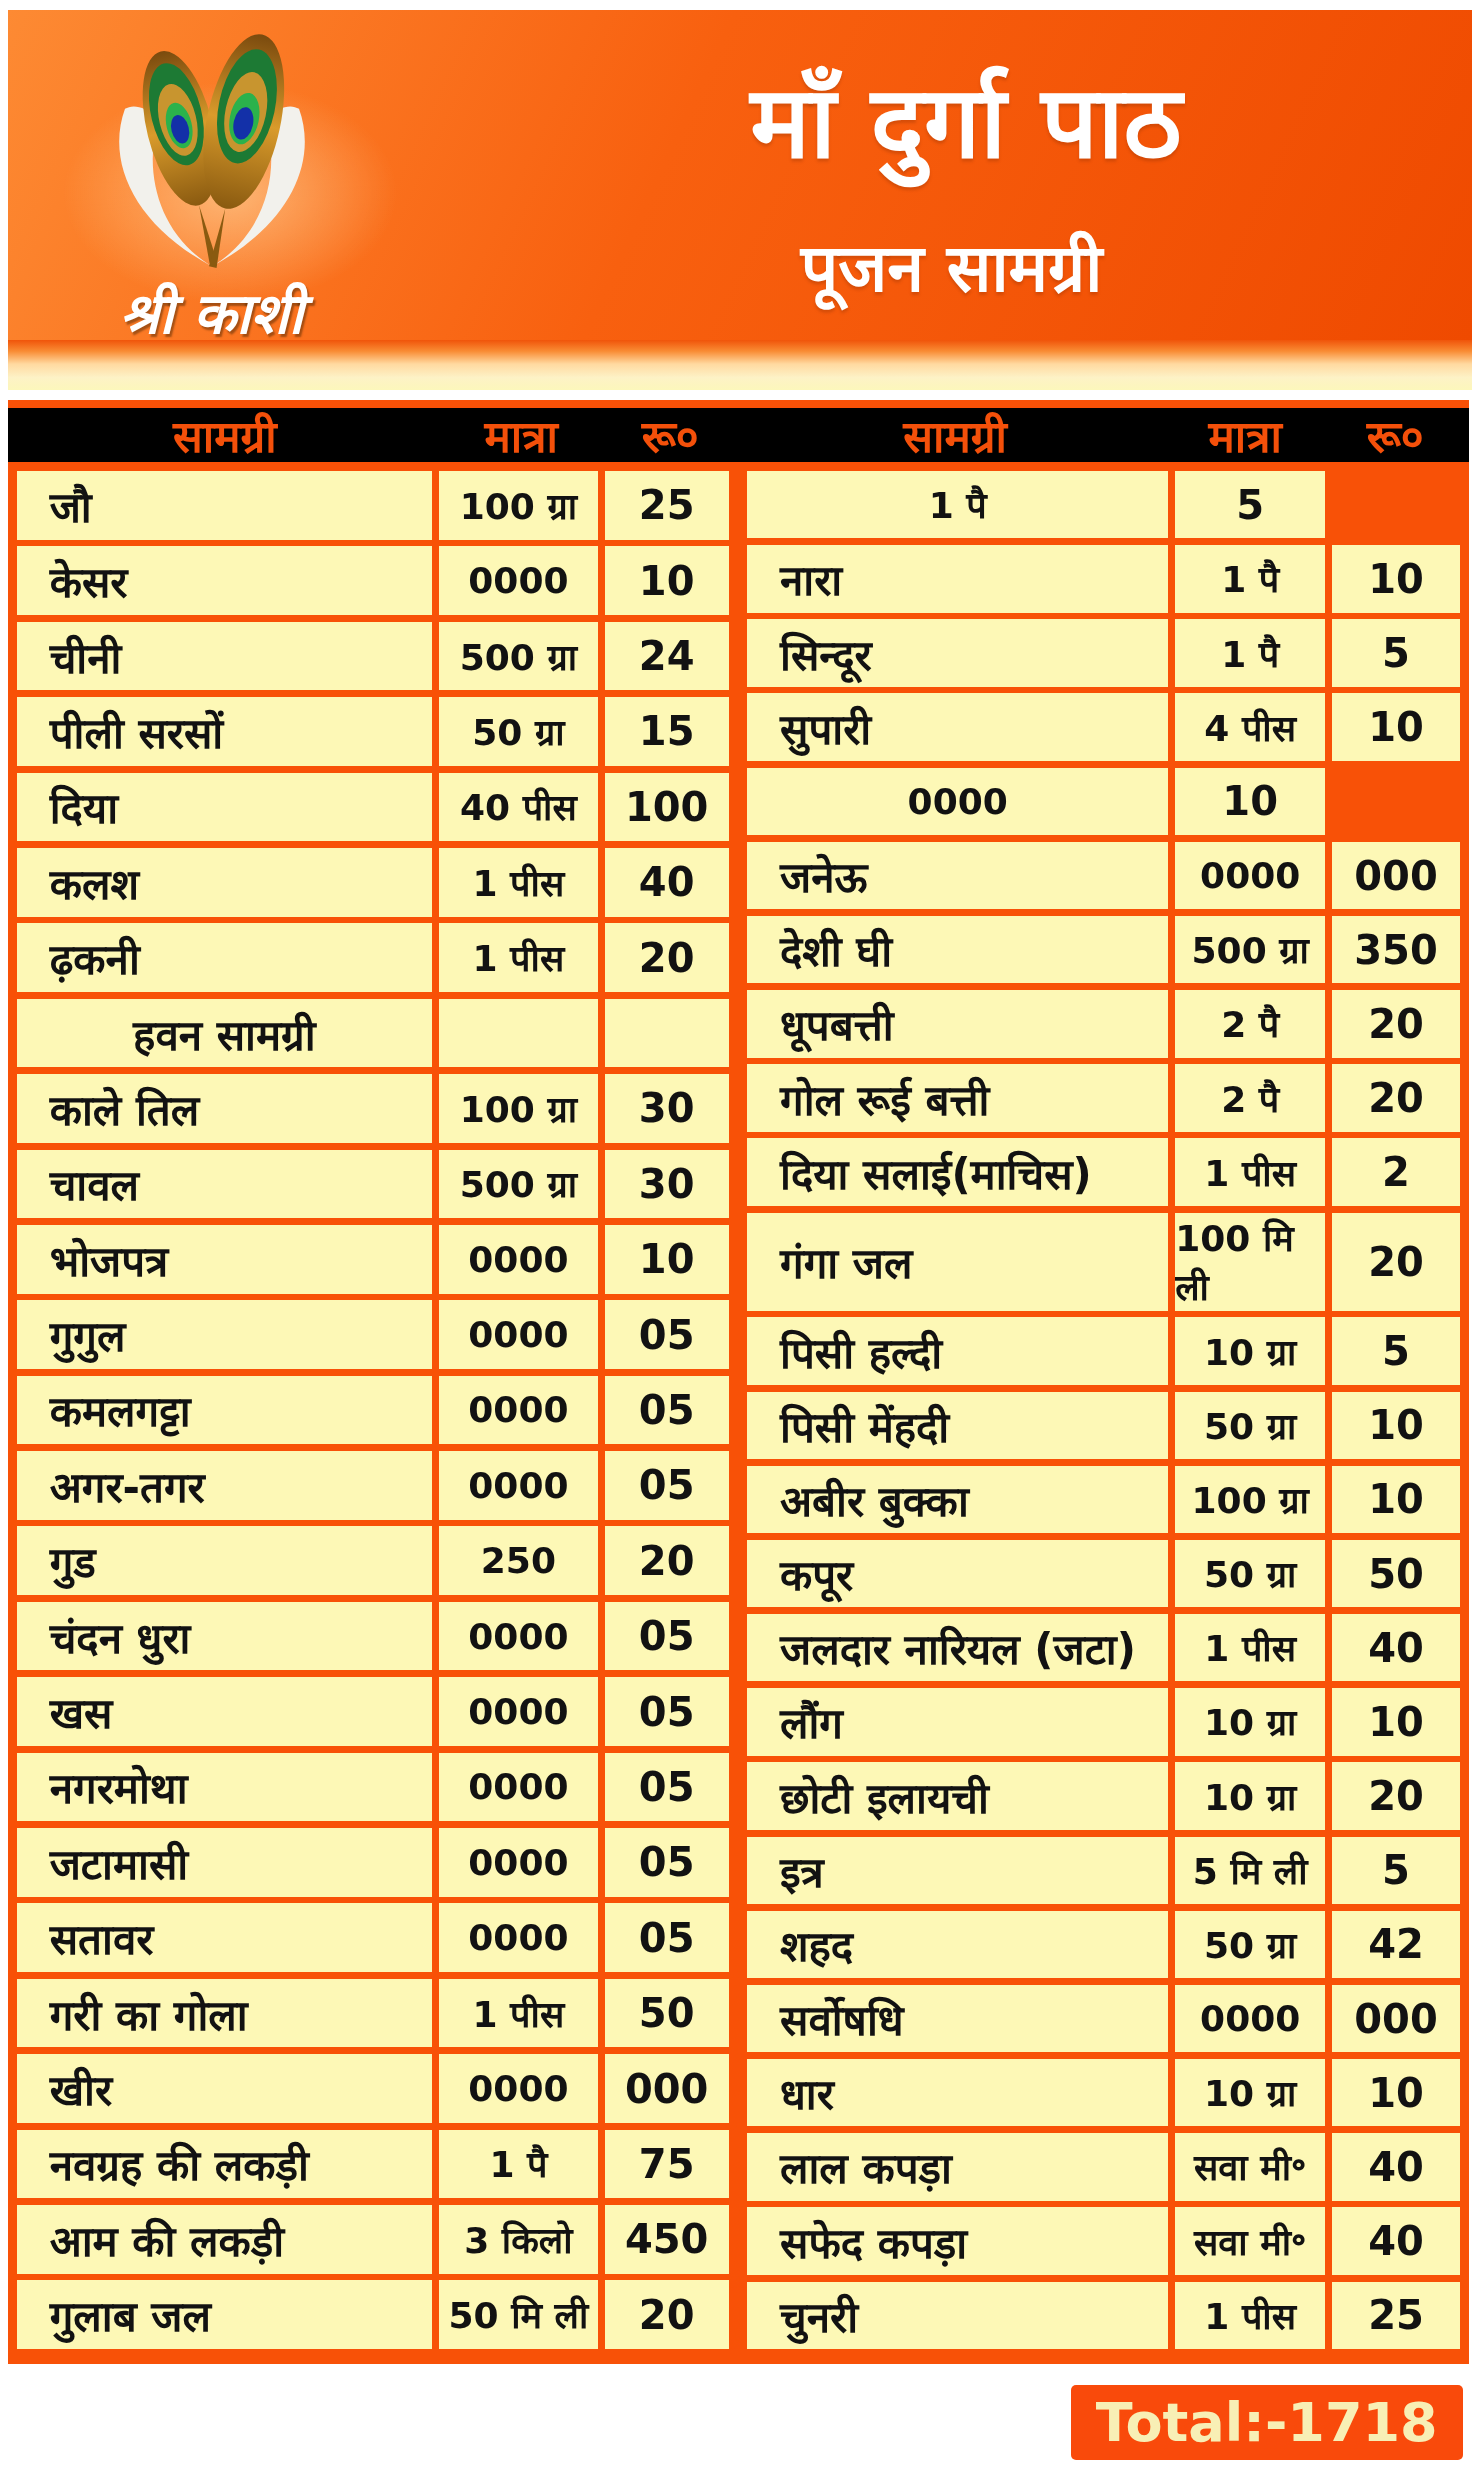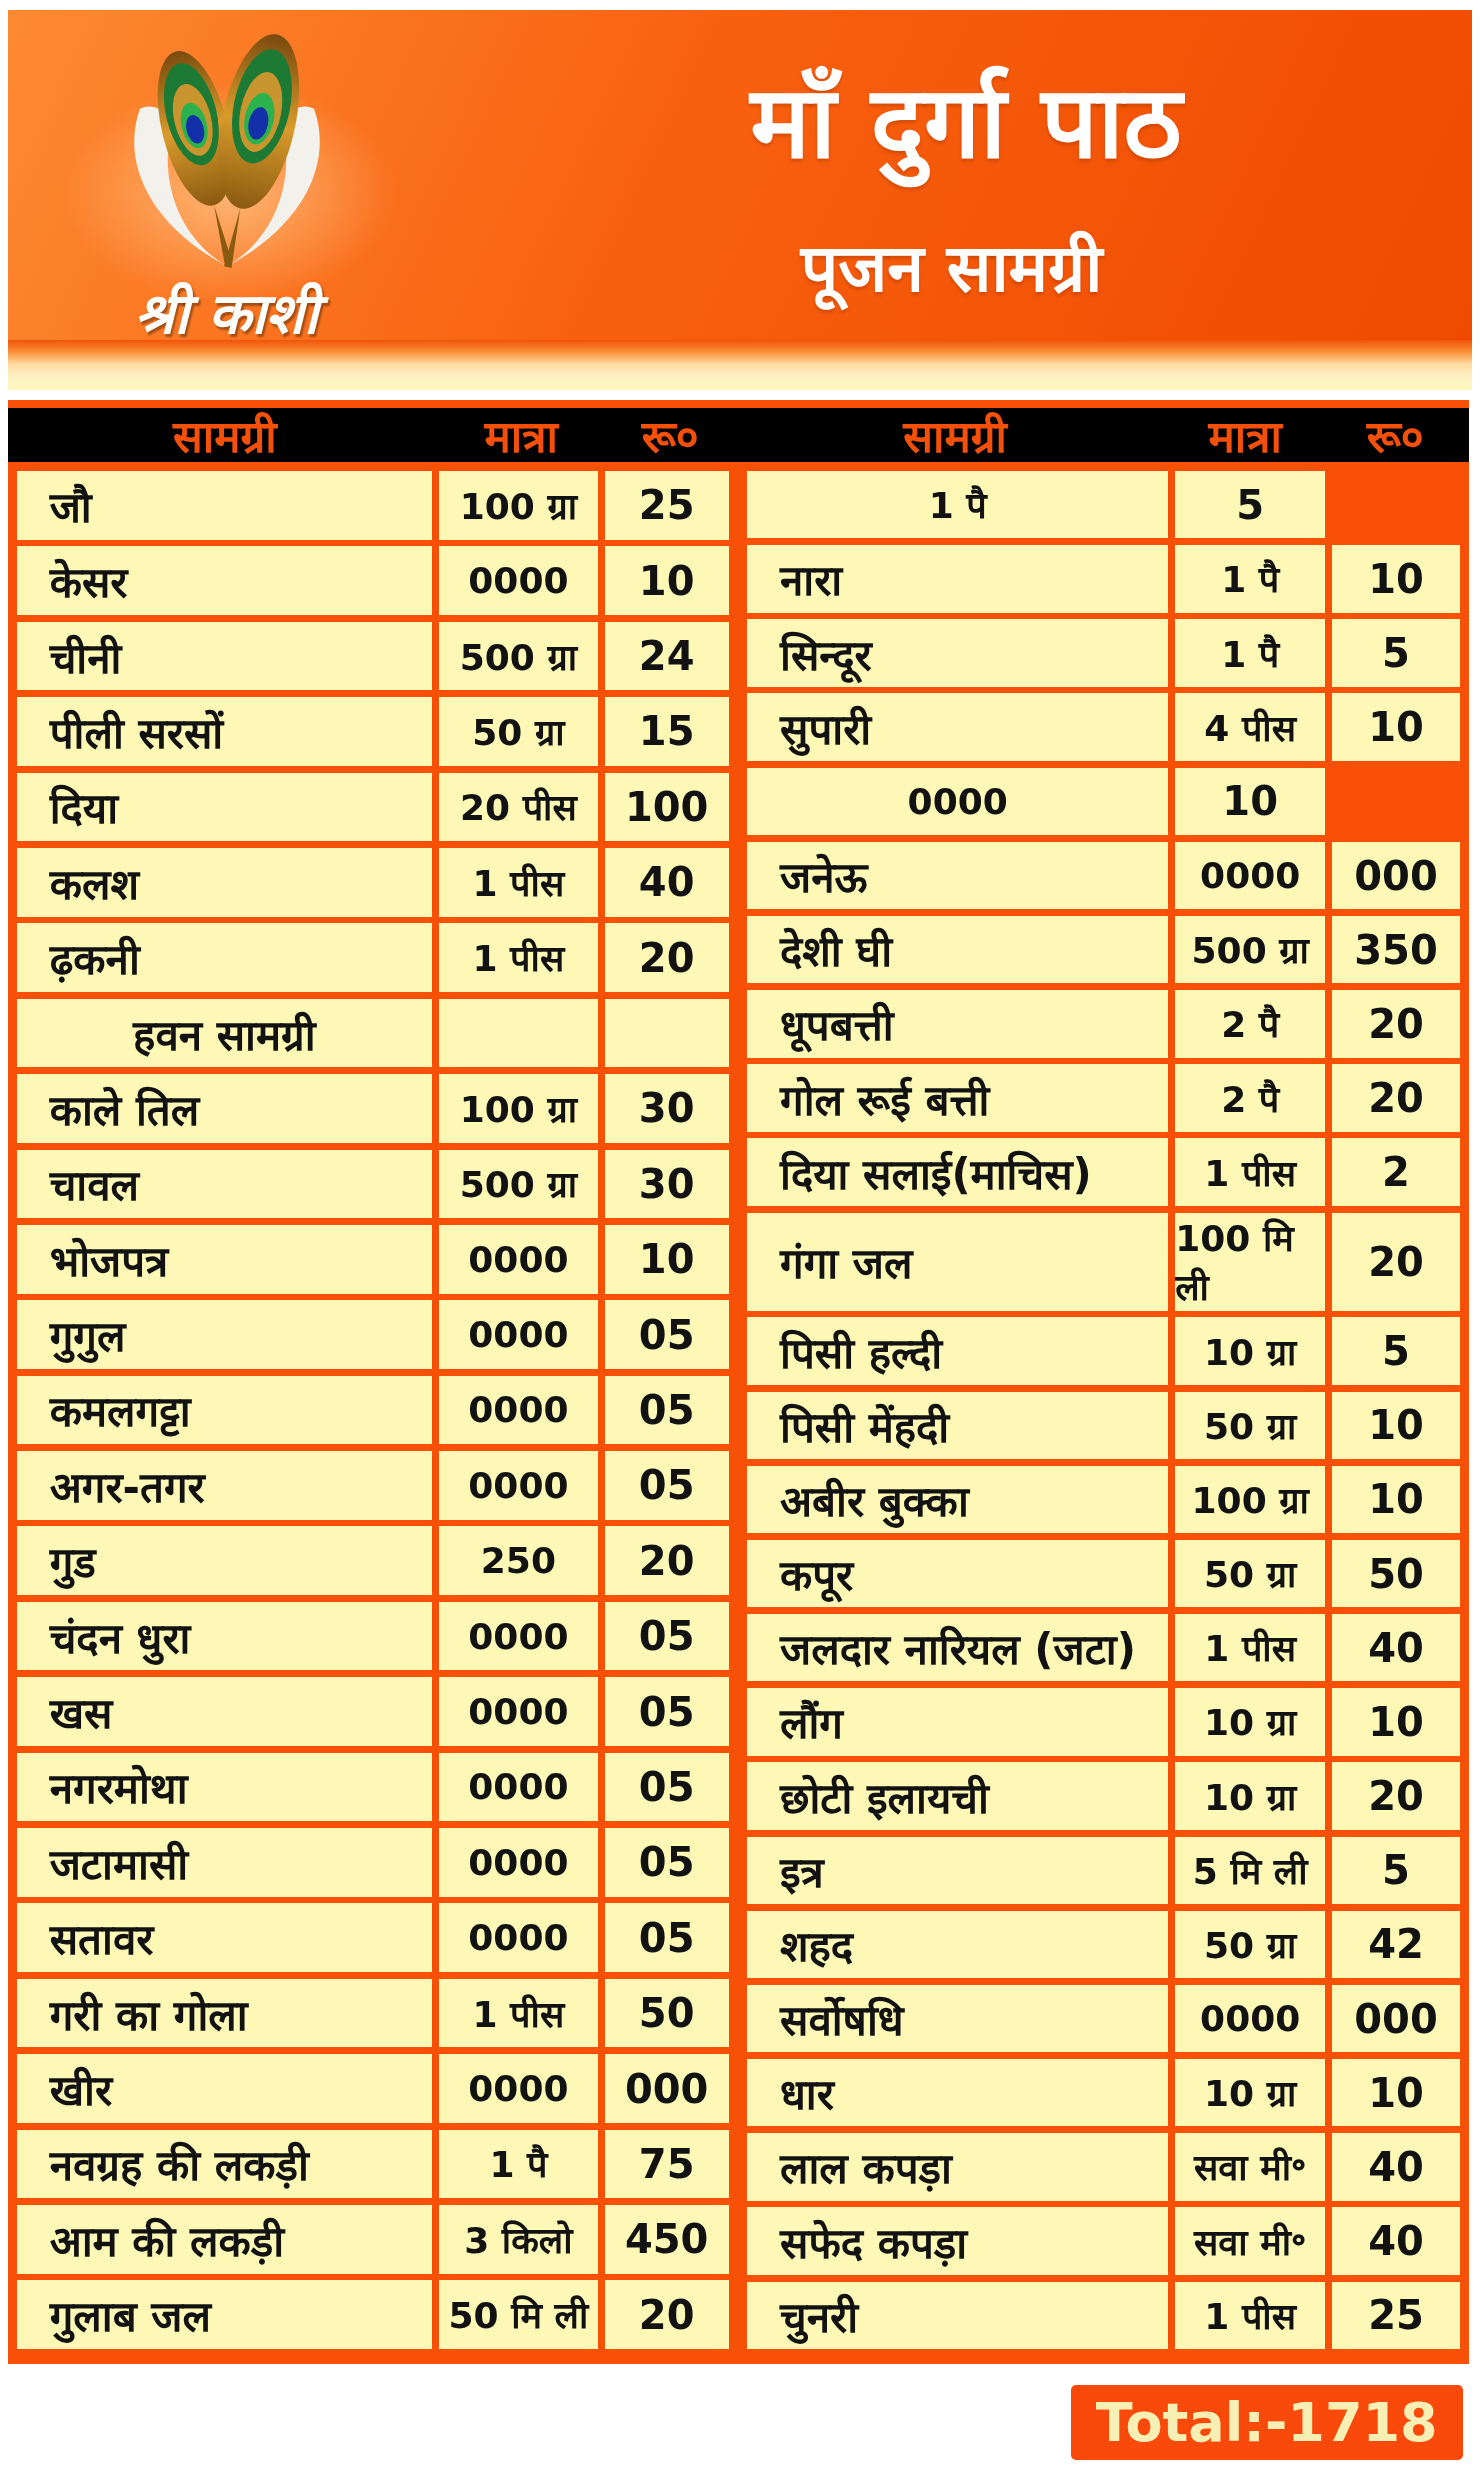--- a/index.html
+++ b/index.html
@@ -7,21 +7,21 @@
         font-family:"DejaVu Sans","Liberation Sans",sans-serif;}
 
   
   .hero{position:absolute;left:7.7px;right:7.7px;top:9.7px;height:330px;
         background:
           radial-gradient(closest-side at 222px 183px, rgba(255,215,160,.65), rgba(255,215,160,0) 75%),
           linear-gradient(115deg,#fd8a33 0%,#f8600f 45%,#ef4a00 100%);}
   .hero-fade{position:absolute;left:7.7px;right:7.7px;top:340px;height:50px;
         background:linear-gradient(180deg,#f0540a 0%,#f98b33 22%,#ffd9a0 48%,#fdf2c6 75%,#fcf7bb 100%);}
 
-  .logo{position:absolute;left:67px;top:17.4px;width:319px;height:326px;text-align:center;}
+  .logo{position:absolute;left:52px;top:17.4px;width:319px;height:326px;text-align:center;}
   .logo svg{display:block;margin:0 auto;}
   .logo-text{margin-top:-5.8px;color:#ffffff;font-size:56px;font-weight:bold;font-style:italic;
              font-family:"DejaVu Serif","Liberation Serif",serif;
              text-shadow:1.9px 2.9px 1.9px rgba(60,30,0,.45);white-space:nowrap;}
 
   .hero-title{position:absolute;left:599px;width:734px;top:73px;text-align:center;color:#ffffff;
               font-size:100px;line-height:1.0;font-weight:bold;text-shadow:0 2.9px 2.9px rgba(120,40,0,.25);}
   .hero-subtitle{position:absolute;left:599px;width:705px;top:220px;text-align:center;color:#ffffff;
               font-size:66px;font-weight:bold;text-shadow:0 2.9px 2.9px rgba(120,40,0,.25);}
 
@@ -129,21 +129,21 @@
         <div class="cell qty">500 ग्रा</div>
         <div class="cell price">24</div>
       </div>
       <div class="trow">
         <div class="cell item">पीली सरसों</div>
         <div class="cell qty">50 ग्रा</div>
         <div class="cell price">15</div>
       </div>
       <div class="trow">
         <div class="cell item">दिया</div>
-        <div class="cell qty">20 पीस</div>
+        <div class="cell qty">40 पीस</div>
         <div class="cell price">100</div>
       </div>
       <div class="trow">
         <div class="cell item">कलश</div>
         <div class="cell qty">1 पीस</div>
         <div class="cell price">40</div>
       </div>
       <div class="trow">
         <div class="cell item">ढ़कनी</div>
         <div class="cell qty">1 पीस</div>

